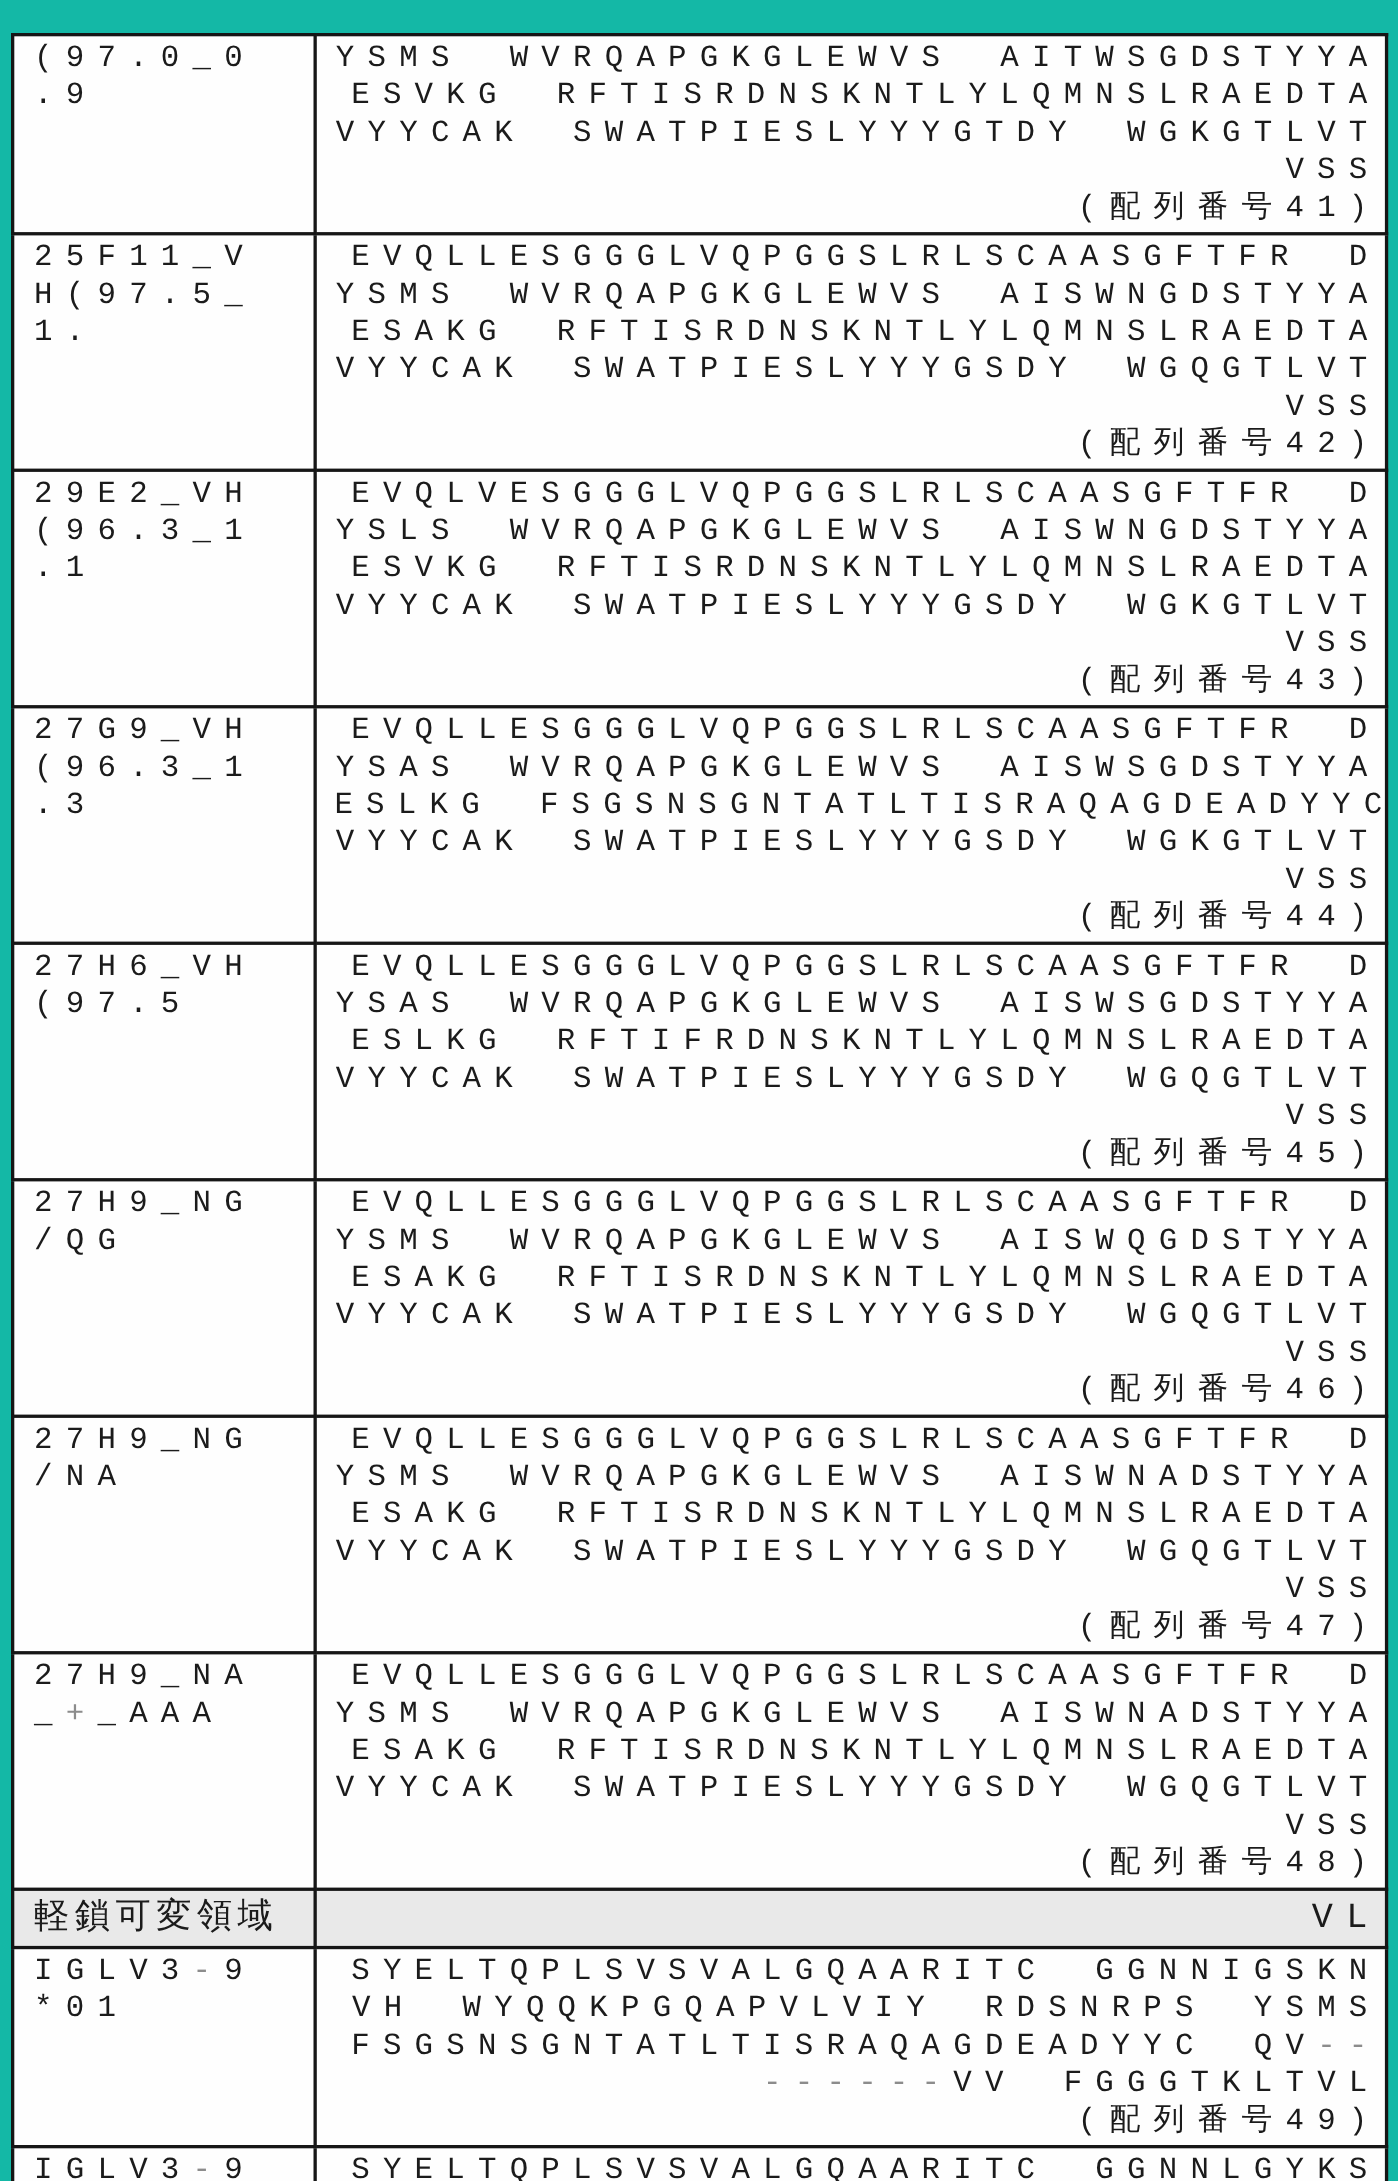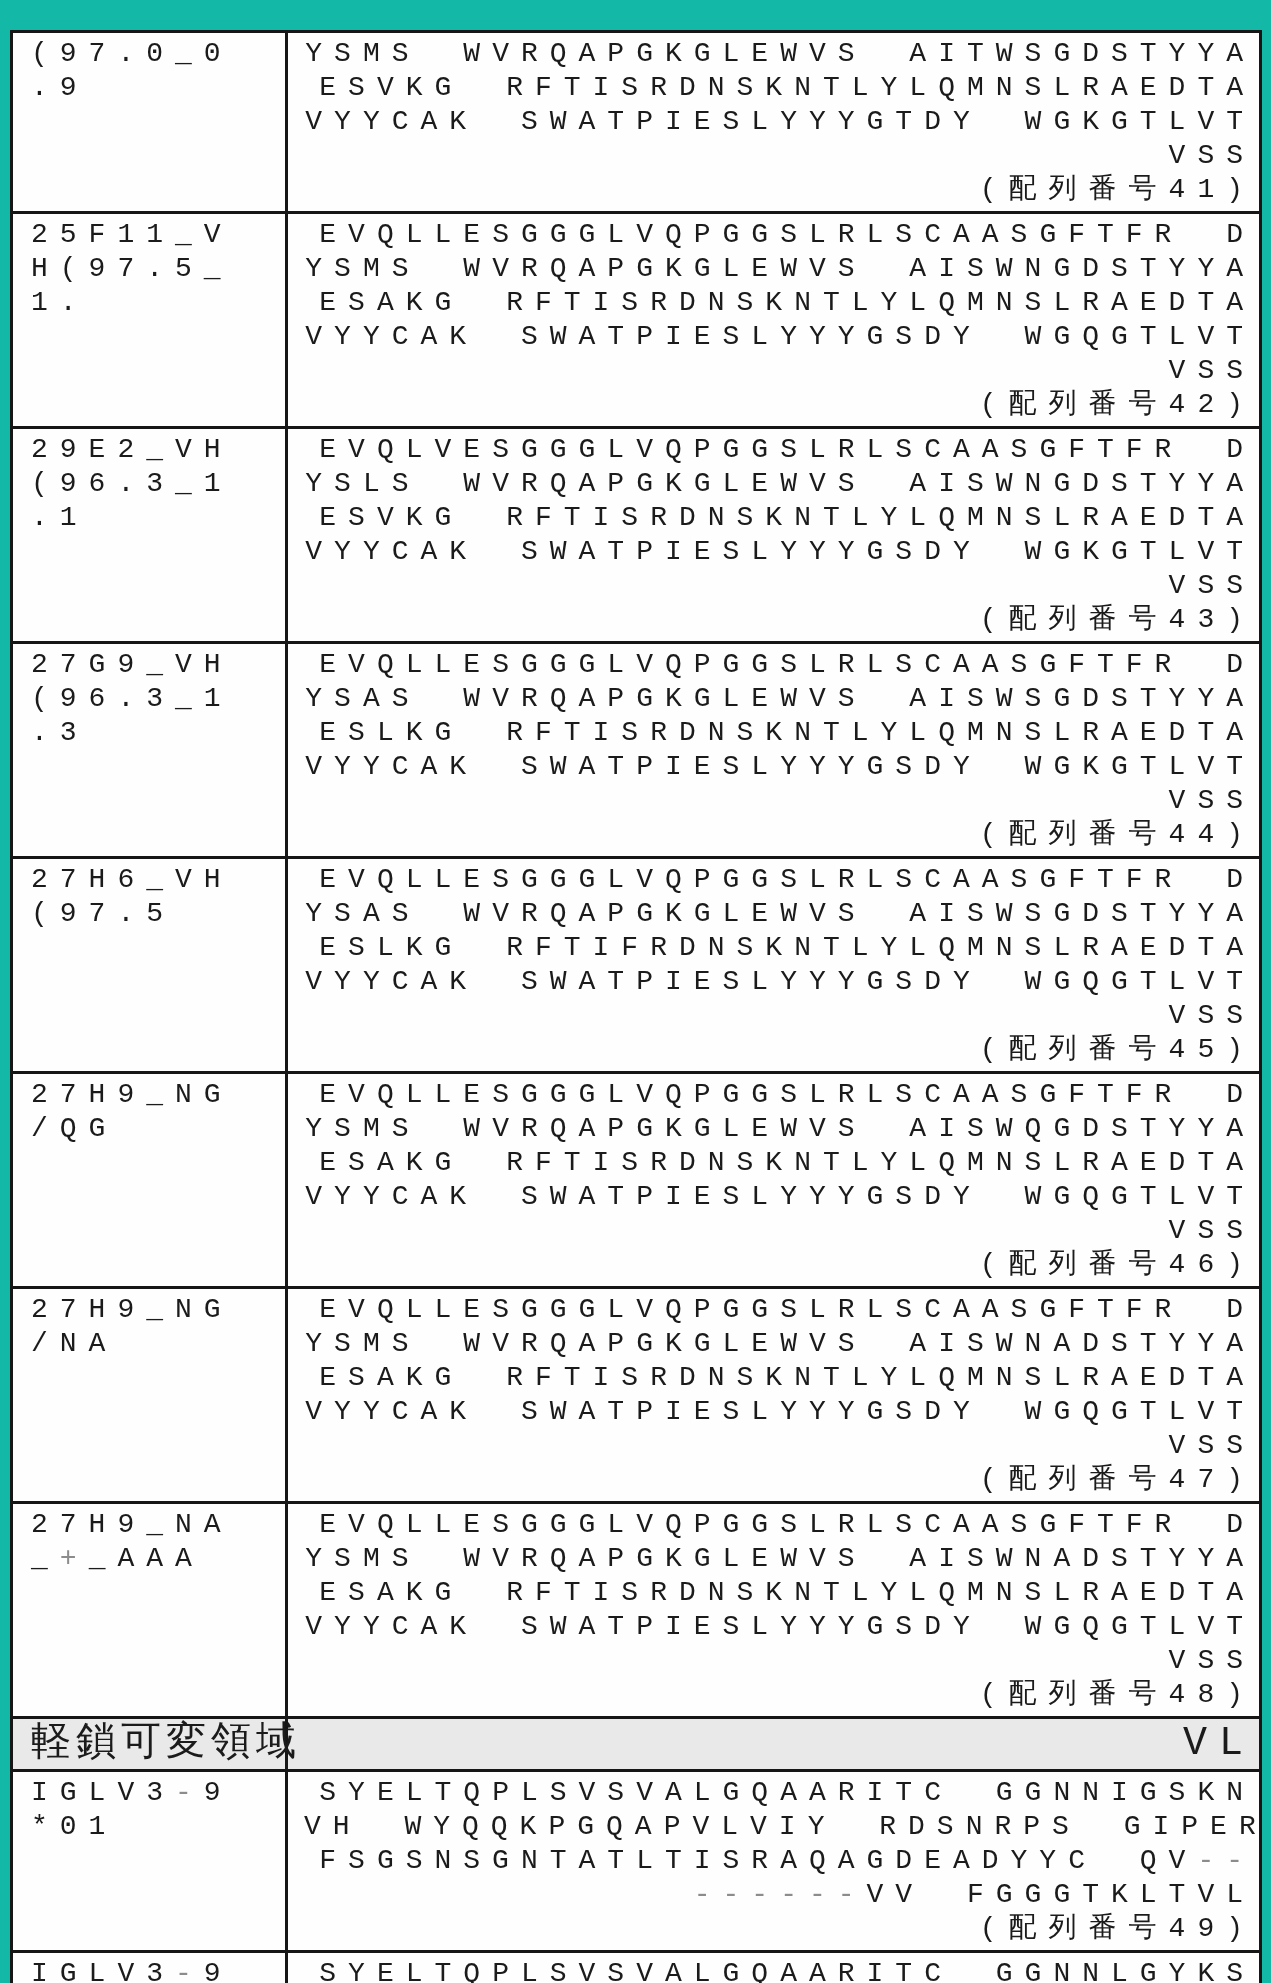--- a/index.html
+++ b/index.html
@@ -39,21 +39,21 @@
     letter-spacing:12px;
     word-spacing:14px;
     white-space:pre;
   }
   tr.section-header td{
     background:#e9e9e9;
     padding-top:6px;
     padding-bottom:6px;
   }
   tr.section-header .txt-line{
-    font-size:40px;
+    font-size:32px;
     line-height:38px;
     letter-spacing:5px;
   }
   tr.section-header td.seq-cell .txt-line{
     letter-spacing:12px;
     font-family:Liberation Mono, monospace;
   }
   .gray{color:#8c8c8c;}
 </style>
 </head>
@@ -107,21 +107,21 @@
         </tr>
         <tr>
           <td class="label-cell">
             <div class="txt-line">27G9_VH</div>
             <div class="txt-line">(96.3_1</div>
             <div class="txt-line">.3</div>
           </td>
           <td class="seq-cell">
             <div class="txt-line">EVQLLESGGGLVQPGGSLRLSCAASGFTFR D</div>
             <div class="txt-line">YSAS WVRQAPGKGLEWVS AISWSGDSTYYA</div>
-            <div class="txt-line">ESLKG RFTISRDNSKNTLYLQMNSLRAEDTA</div>
+            <div class="txt-line">ESLKG FSGSNSGNTATLTISRAQAGDEADYYC</div>
             <div class="txt-line">VYYCAK SWATPIESLYYYGSDY WGKGTLVT</div>
             <div class="txt-line">VSS</div>
             <div class="txt-line">(配列番号44)</div>
           </td>
         </tr>
         <tr>
           <td class="label-cell">
             <div class="txt-line">27H6_VH</div>
             <div class="txt-line">(97.5</div>
           </td>
@@ -184,21 +184,21 @@
             <div class="txt-line">VL</div>
           </td>
         </tr>
         <tr>
           <td class="label-cell">
             <div class="txt-line">IGLV3<span class="gray">-</span>9</div>
             <div class="txt-line">*01</div>
           </td>
           <td class="seq-cell">
             <div class="txt-line">SYELTQPLSVSVALGQAARITC GGNNIGSKN</div>
-            <div class="txt-line">VH WYQQKPGQAPVLVIY RDSNRPS GIPER</div>
+            <div class="txt-line">VH WYQQKPGQAPVLVIY RDSNRPS YSMS</div>
             <div class="txt-line">FSGSNSGNTATLTISRAQAGDEADYYC QV<span class="gray">--</span></div>
             <div class="txt-line"><span class="gray">------</span>VV FGGGTKLTVL</div>
             <div class="txt-line">(配列番号49)</div>
           </td>
         </tr>
         <tr>
           <td class="label-cell">
             <div class="txt-line">IGLV3<span class="gray">-</span>9</div>
           </td>
           <td class="seq-cell">

